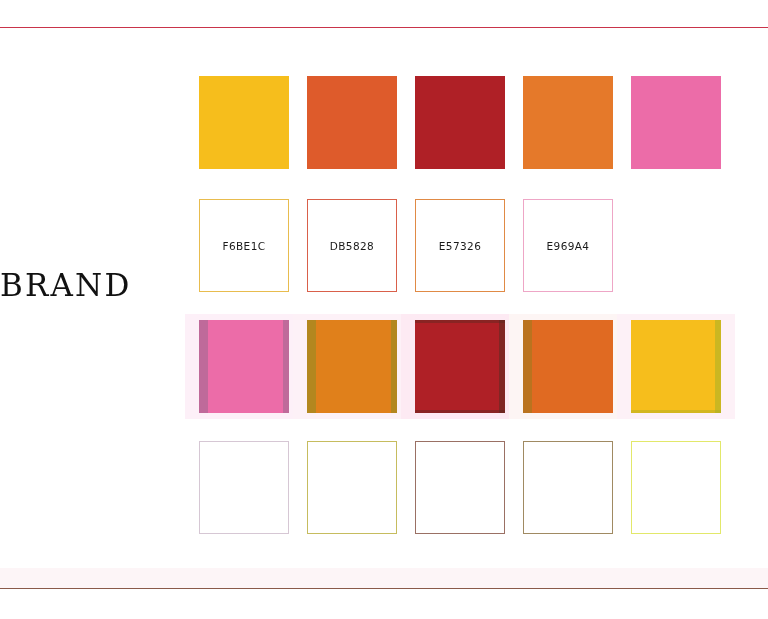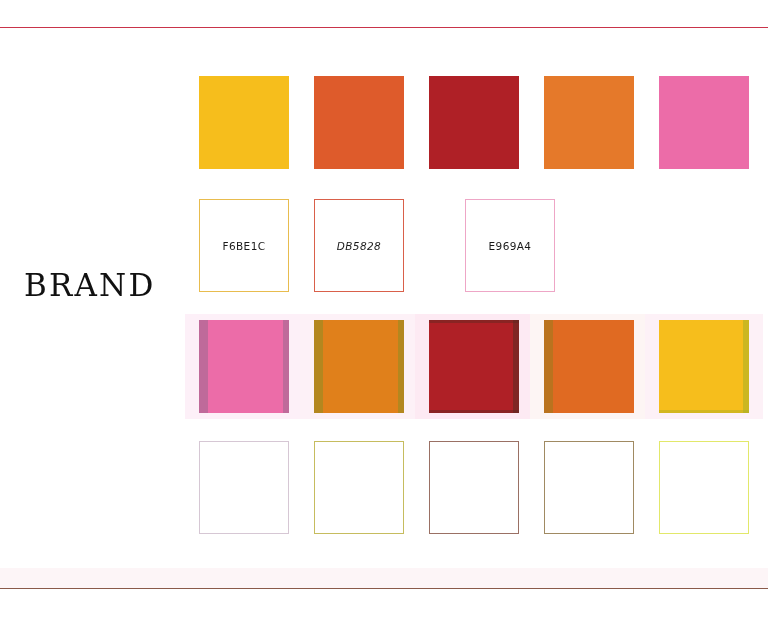--- a/index.html
+++ b/index.html
@@ -42,21 +42,21 @@
     left: 0;
     top: 588px;
     width: 768px;
     height: 1.4px;
     background: #8a5a4a;
   }
 
   
   .title-block {
     position: absolute;
-    left: 24px;
+    left: 0;
     top: 266px;
     width: 180px;
   }
   .title-line {
     font-family: "DejaVu Serif", "Liberation Serif", serif;
     font-size: 31px;
     line-height: 38px;
     letter-spacing: 2.2px;
     color: #111111;
     white-space: nowrap;
@@ -65,21 +65,21 @@
 
   
   .grid {
     position: absolute;
     left: 199px;
     top: 76px;
     width: 550px;
   }
   .row {
     display: flex;
-    gap: 25px;
+    gap: 18px;
     position: relative;
     align-items: flex-end;
   }
   .row-1 { margin-top: 0; }
   .row-2 { margin-top: 30px; }
   .row-3 { margin-top: 28px; }
   .row-4 { margin-top: 28px; }
 
   .cell {
     width: 90px;
@@ -206,26 +206,31 @@
       </div>
     </div>
 
     <div class="row row-2">
       <div class="cell">
         <div class="swatch-outline" style="border-color: rgb(232, 188, 78);">
           <span class="hex-label">F6BE1C</span>
         </div>
       </div>
       <div class="cell">
-        <div class="swatch-outline" style="border-color: rgb(217, 96, 74); font-style: italic;">
+        <div class="swatch-outline" style="border-color: rgb(217, 96, 74);">
           <span class="hex-label">DB5828</span>
         </div>
       </div>
       <div class="cell">
-        <div class="swatch-outline" style="border-color: rgb(238, 166, 198); margin-left: 36px;">
+        <div class="swatch-outline" style="border-color: rgb(224, 138, 69);">
+          <span class="hex-label">E57326</span>
+        </div>
+      </div>
+      <div class="cell">
+        <div class="swatch-outline" style="border-color: rgb(238, 166, 198);">
           <span class="hex-label">E969A4</span>
         </div>
       </div>
     </div>
 
     <div class="row row-3">
       <div class="cell">
         <div class="swatch-shaded-wrap">
           <div class="shade-wash" style="background: rgb(253, 240, 248);"></div>
           <div class="shade-core" style="background: rgb(236, 108, 168);"></div>

